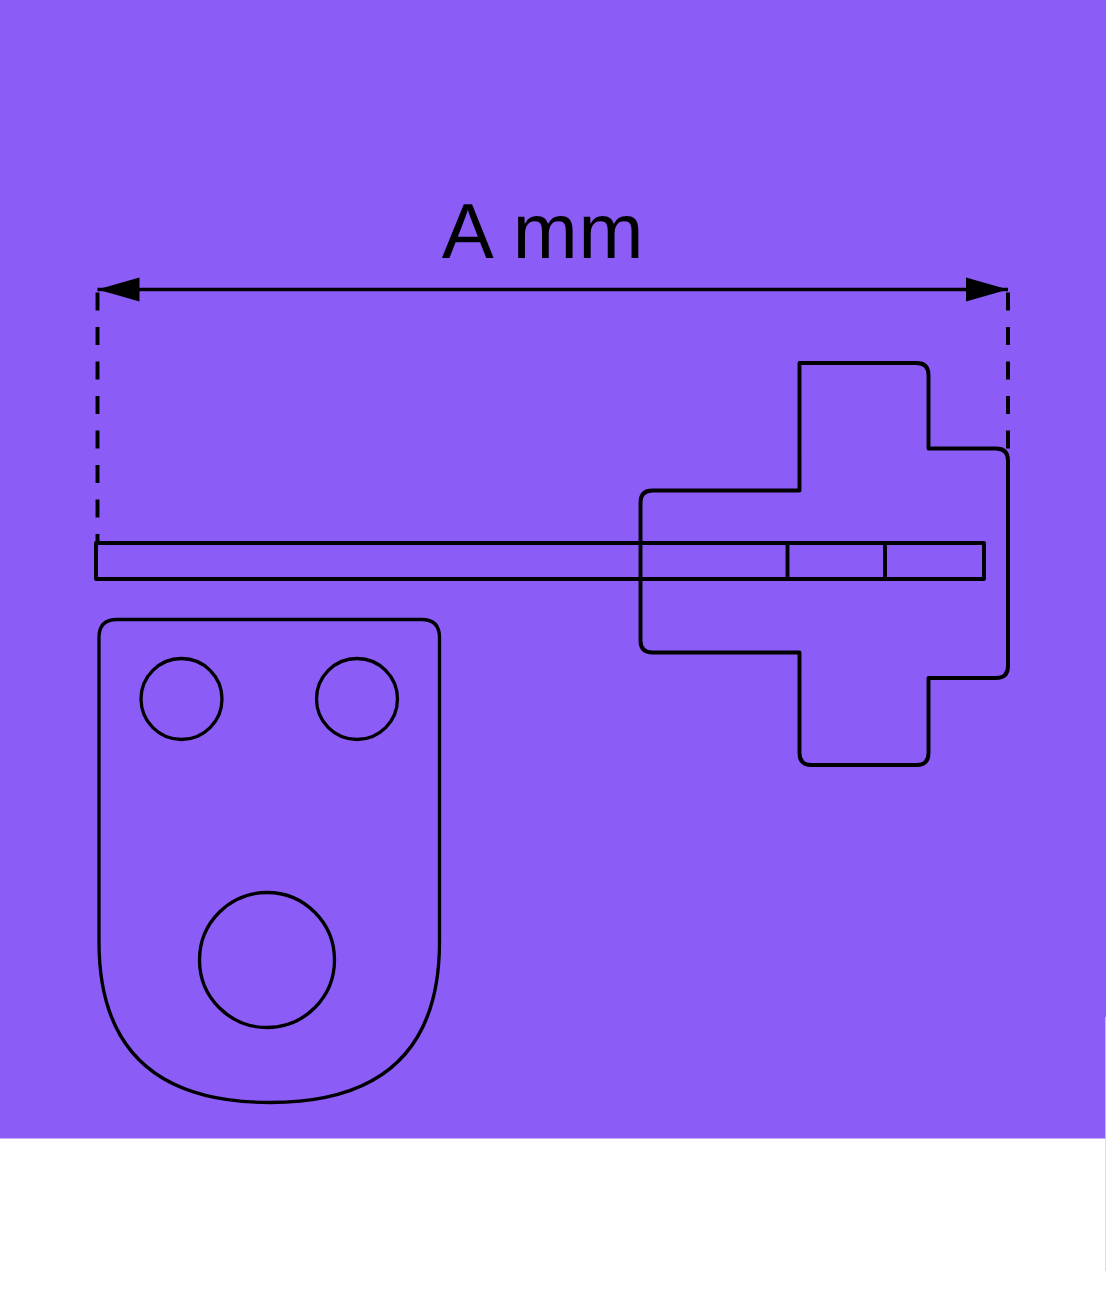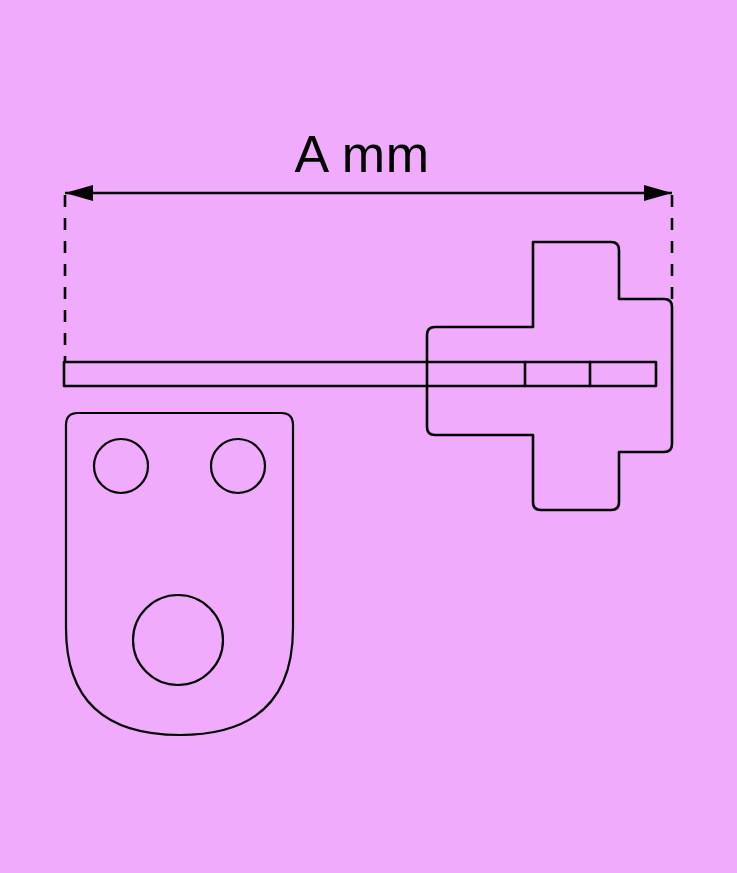--- a/index.html
+++ b/index.html
@@ -10,22 +10,22 @@
   }
   body {
     width: 737px;
     height: 873px;
     font-family: "Liberation Sans", sans-serif;
     overflow: hidden;
   }
   #drawing-root {
     position: relative;
     width: 737px;
-    height: 873px;
-    background: #f0abfc;
+    height: 759px;
+    background: #8b5cf6;
   }
   #drawing-svg {
     position: absolute;
     top: 0;
     left: 0;
     width: 737px;
     height: 873px;
     display: block;
   }
   .dim-label {

